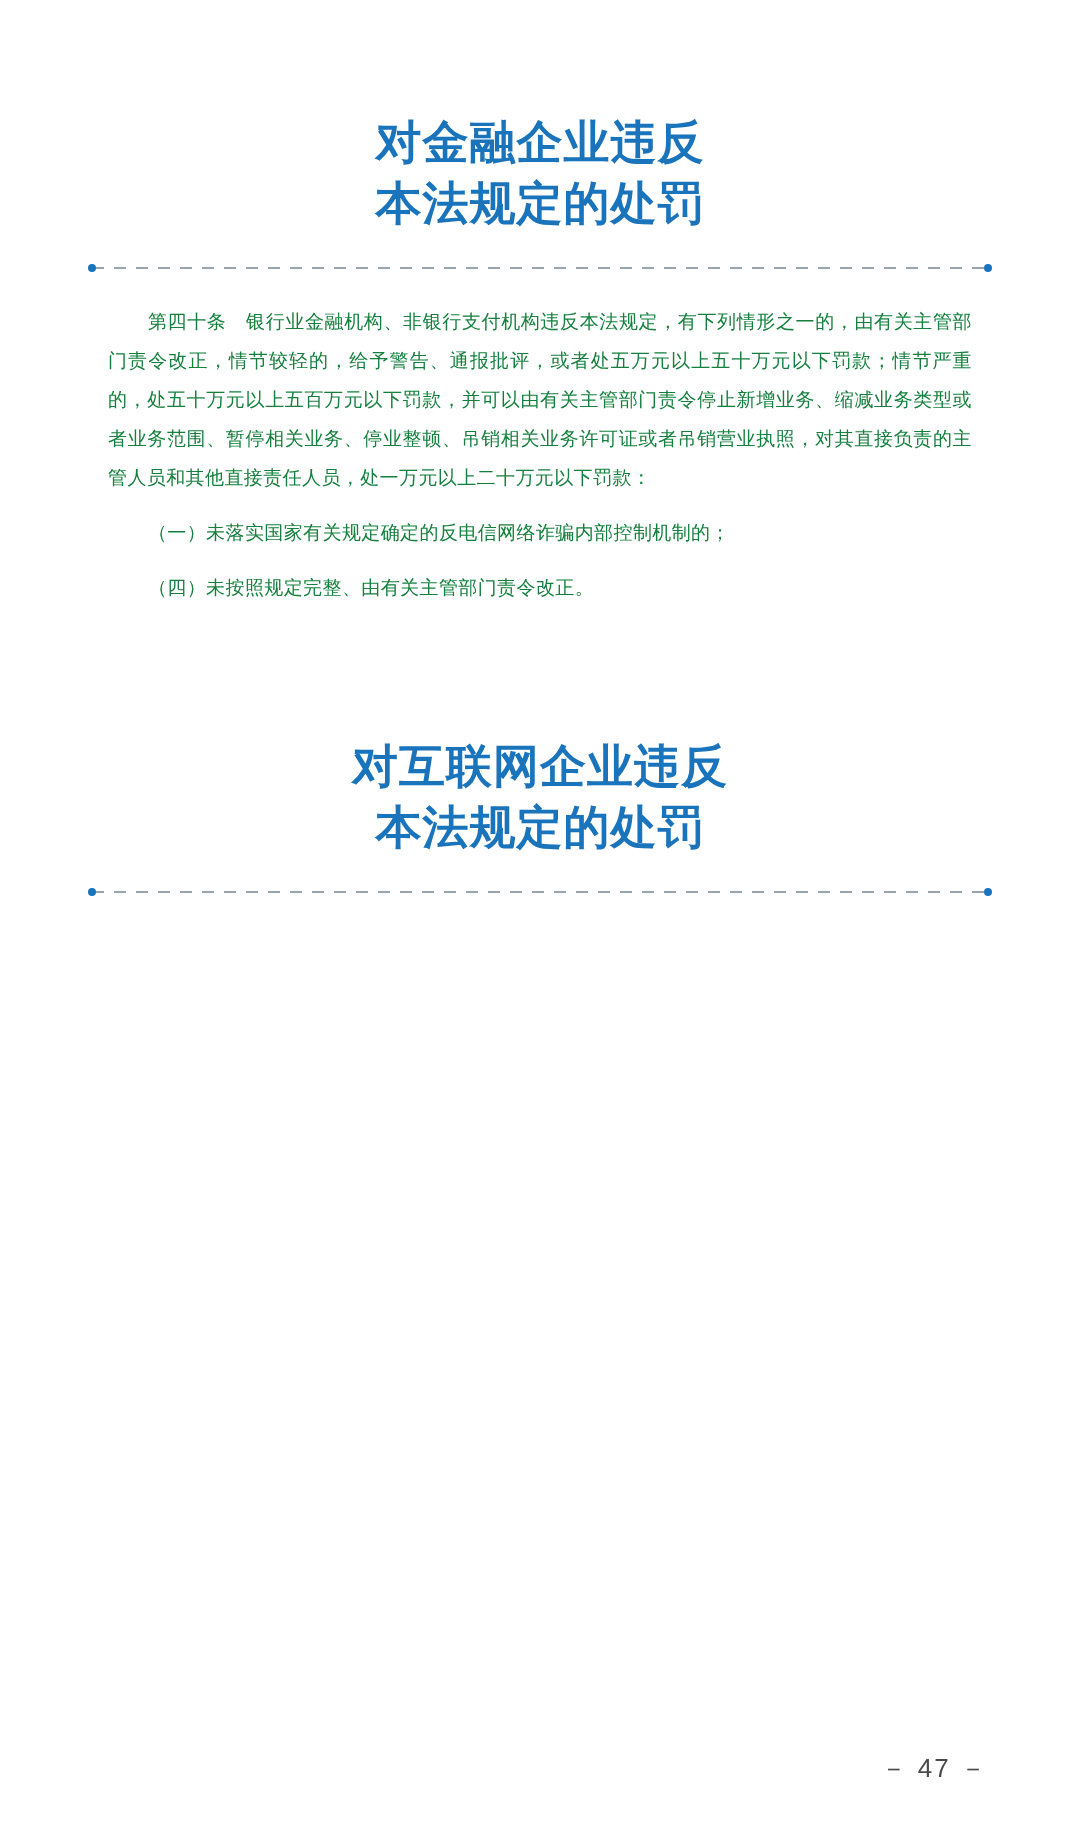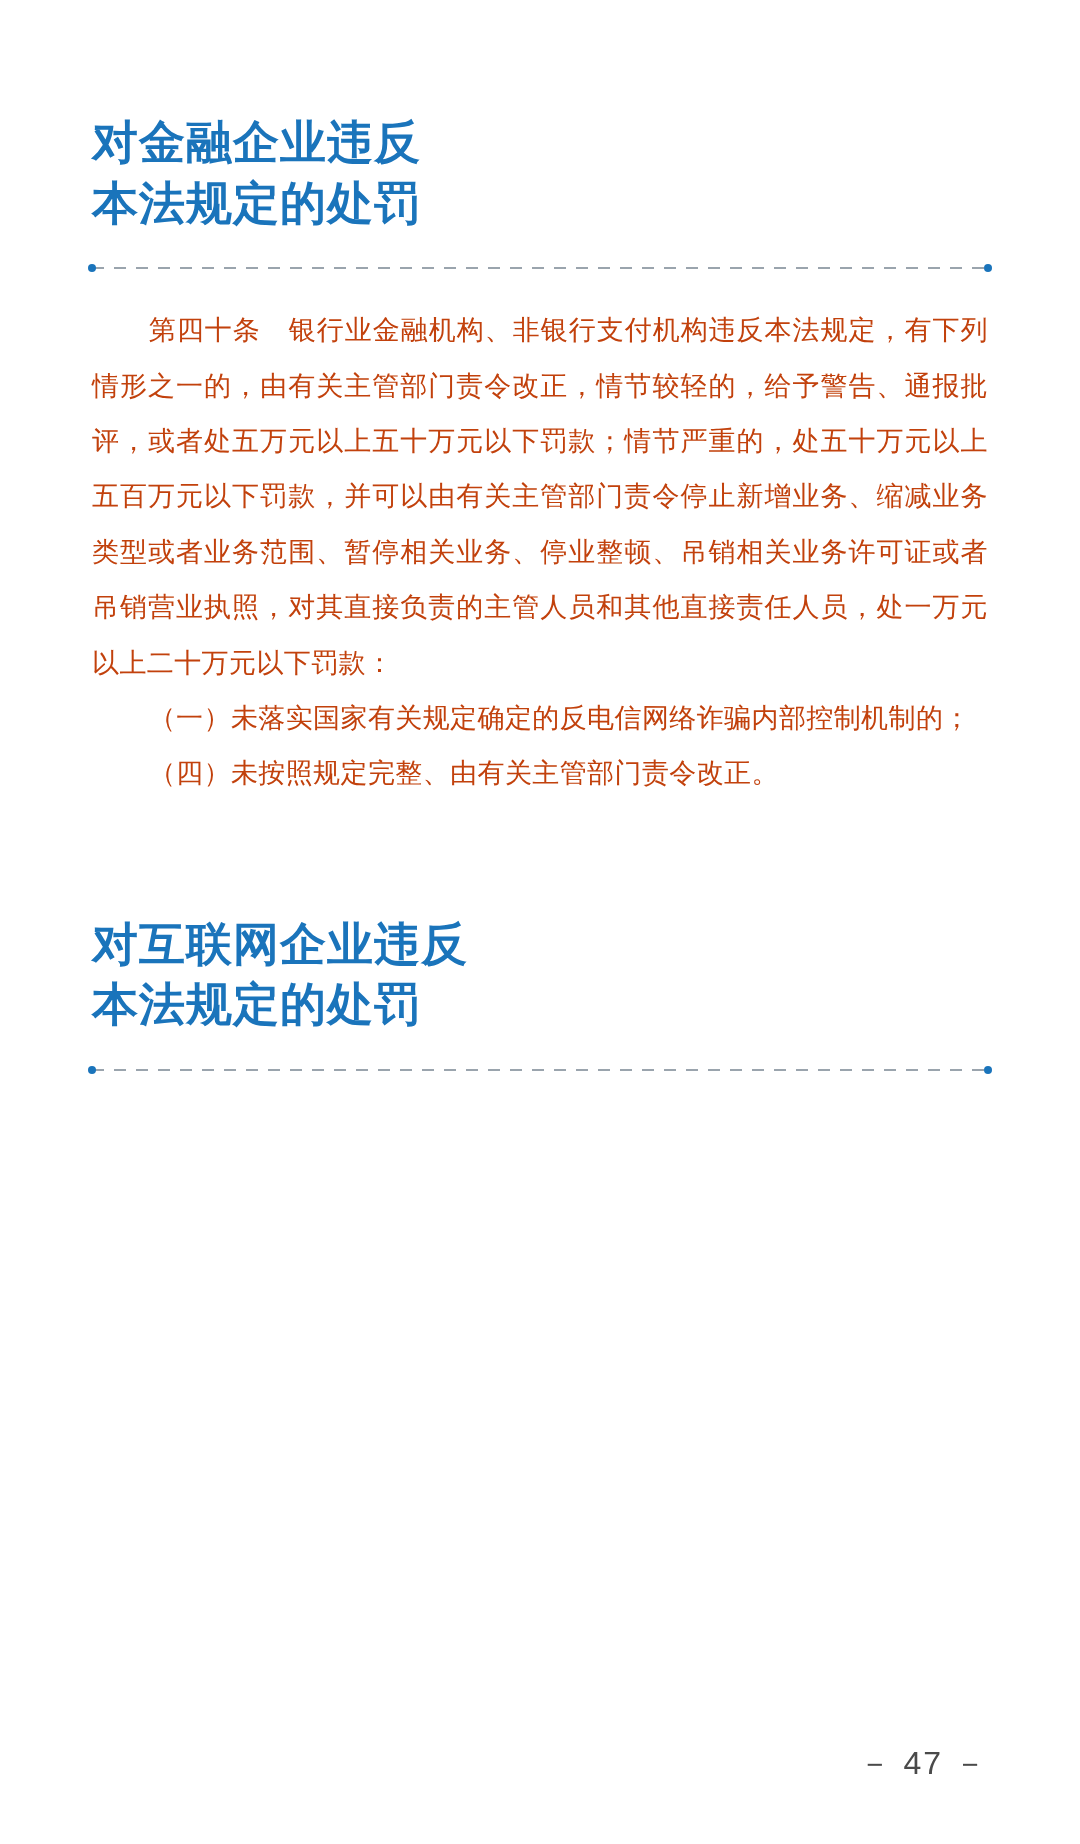--- a/index.html
+++ b/index.html
@@ -21,21 +21,21 @@
     height: 1844px;
     box-sizing: border-box;
     padding: 0 92px;
   }
 
   
   .section {
     position: relative;
   }
   .section-title {
-    text-align: left;
+    text-align: center;
     color: #1a74bb;
     font-size: 46px;
     line-height: 1.32;
     font-weight: 700;
     letter-spacing: 1px;
     white-space: pre-line;
   }
   .divider {
     position: relative;
     height: 2px;
@@ -53,39 +53,39 @@
     width: 8px;
     height: 8px;
     border-radius: 50%;
     background: #1a74bb;
   }
   .divider::before { left: -4px; }
   .divider::after  { right: -4px; }
 
   
   .para {
-    font-size: 27px;
+    font-size: 19px;
     line-height: 2.05;
     text-align: justify;
     text-justify: inter-ideograph;
     letter-spacing: 0.4px;
-    color: #c2410c;
-    margin: 0;
+    color: #15803d;
+    margin: 16px;
   }
   .para.indent {
     text-indent: 2.1em;
   }
   .gap-lg { height: 112px; }
 
   
   .page-number {
     position: absolute;
     right: 92px;
     bottom: 58px;
-    font-size: 32px;
+    font-size: 26px;
     color: #4a4a4a;
     letter-spacing: 2px;
   }
 </style>
 </head>
 <body>
 
 <div class="page">
 
   <div class="section">

